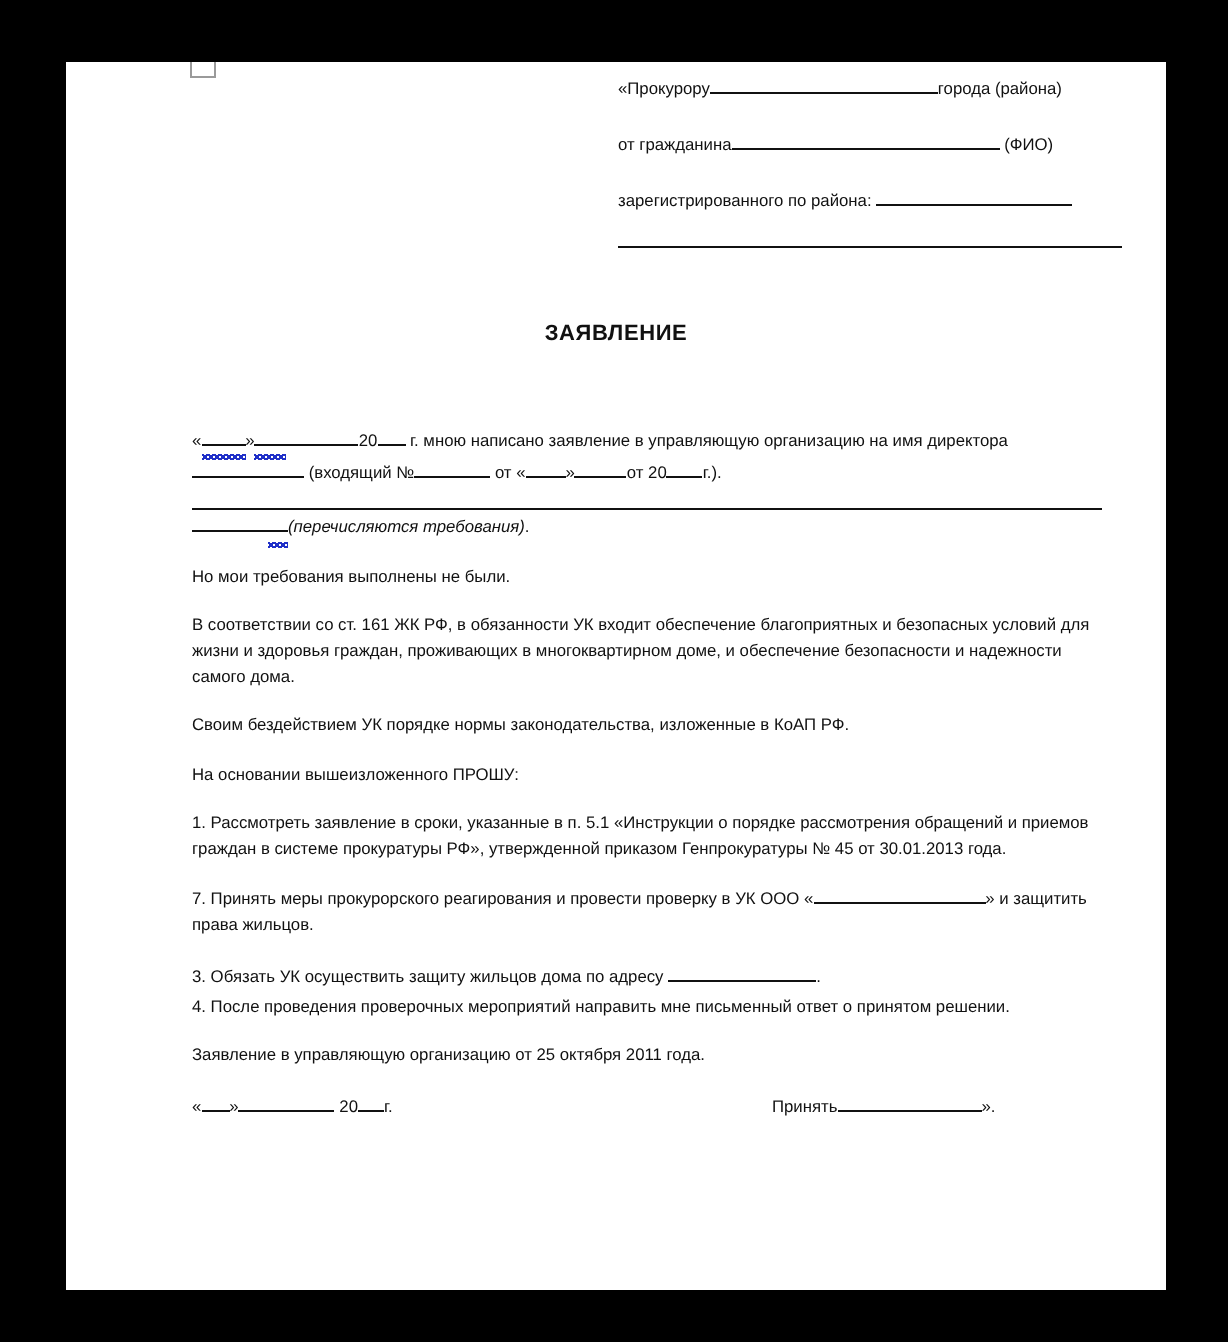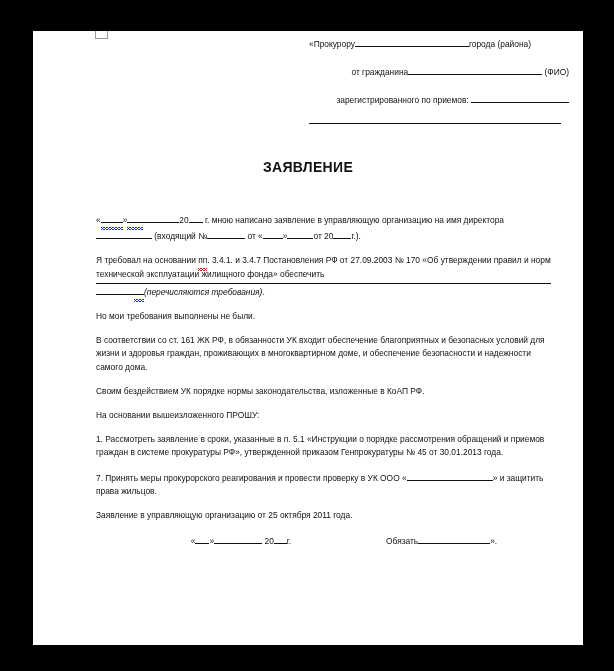--- a/index.html
+++ b/index.html
@@ -54,21 +54,21 @@
     position: absolute;
     left: 276px;
     top: 6px;
     width: 260px;
   }
   .header .hline {
     white-space: nowrap;
     margin-bottom: 14px;
     text-align: left;
   }
-  .header .hline.r { text-align: right; }
+  .header .hline.r { }
 
   .ul {
     display: inline-block;
     border-bottom: 1px solid #111111;
     vertical-align: baseline;
     height: 9px;
   }
   .ul-thick {
     display: block;
     border-bottom: 1.3px solid #111111;
@@ -76,21 +76,21 @@
   }
 
   
   .title {
     position: absolute;
     top: 130px;
     left: 0;
     width: 550px;
     text-align: center;
     font-weight: bold;
-    font-size: 14px;
+    font-size: 11px;
     letter-spacing: 0.3px;
   }
 
   
   .body {
     position: absolute;
     left: 63px;
     top: 182px;
     width: 455px;
   }
@@ -107,21 +107,20 @@
     height: 0;
     width: 100%;
     margin: 2px 0 1px 0;
   }
 
   .sig-row {
     display: flex;
     justify-content: flex-start;
     margin-top: 12px;
     white-space: nowrap;
-    text-align: center;
   }
   .sig-left { width: 290px; }
 
   
   .sq {
     display: inline-block;
     height: 3px;
     vertical-align: bottom;
     margin-bottom: -1px;
   }
@@ -160,69 +159,70 @@
 
       <div class="hline">
         <span>«Прокурору</span><span class="ul" style="width:114px;"></span><span>города (района)</span>
       </div>
 
       <div class="hline r">
         <span>от гражданина</span><span class="ul" style="width:134px;"></span> <span>(ФИО)</span>
       </div>
 
       <div class="hline r">
-        <span>зарегистрированного по приемов:</span> <span class="ul" style="width:98px;"></span>
+        <span>зарегистрированного по района:</span> <span class="ul" style="width:98px;"></span>
       </div>
 
       <div style="margin-top:4px;">
         <span class="ul-thick" style="width:252px;"></span>
       </div>
     </div>
 
     <div class="title">ЗАЯВЛЕНИЕ</div>
 
     <div class="body">
 
       <div class="para nogap">
         <span class="nw"><span>«</span><span class="sqwrap"><span class="ul" style="width:22px;"></span><span class="sqline sq sq-blue"></span></span><span>»</span><span class="sqwrap"><span class="ul" style="width:52px;"></span><span class="sqline sq sq-blue" style="width:16px;"></span></span><span>20</span><span class="ul" style="width:14px;"></span><span> г. мною написано заявление в управляющую организацию на имя директора</span></span>
       </div>
       <div class="para">
         <span class="nw"><span class="ul" style="width:56px;"></span> <span>(входящий №</span><span class="ul" style="width:38px;"></span> <span> от «</span><span class="ul" style="width:20px;"></span><span>»</span><span class="ul" style="width:26px;"></span><span>от 20</span><span class="ul" style="width:18px;"></span><span>г.).</span></span>
       </div>
 
-      <div class="para tight">
-        <span>Я требовал на основании </span><span class="sqwrap"><span>пп</span><span class="sqline sq sq-red"></span></span><span>. 3.4.1. и 3.4.7 Постановления РФ от 27.09.2003 № 170 «Об утверждении правил и норм технической эксплуатации жилищного фонда» обеспечить</span>
-      </div>
       <div class="rule-full"></div>
       <div class="para">
         <span class="sqwrap"><span class="ul" style="width:48px;"></span><span class="sqline sq sq-blue" style="left:auto;right:0;width:10px;"></span></span><span class="italic">(перечисляются требования)</span><span>.</span>
       </div>
 
       <div class="para">Но мои требования выполнены не были.</div>
 
       <div class="para">В соответствии со ст. 161 ЖК РФ, в обязанности УК входит обеспечение благоприятных и безопасных условий для жизни и здоровья граждан, проживающих в многоквартирном доме, и обеспечение безопасности и надежности самого дома.</div>
 
       <div class="para">Своим бездействием УК порядке нормы законодательства, изложенные в КоАП РФ.</div>
 
       <div class="para">На основании вышеизложенного ПРОШУ:</div>
 
       <div class="para">1. Рассмотреть заявление в сроки, указанные в п. 5.1 «Инструкции о порядке рассмотрения обращений и приемов граждан в системе прокуратуры РФ», утвержденной приказом Генпрокуратуры № 45 от 30.01.2013 года.</div>
 
       <div class="para">
         <span>7. Принять меры прокурорского реагирования и провести проверку в УК ООО «</span><span class="ul" style="width:86px;"></span><span>» и защитить права жильцов.</span>
       </div>
 
-
+      <div class="para nogap">
+        <span>3. Обязать УК осуществить защиту жильцов дома по адресу </span><span class="ul" style="width:74px;"></span><span>.</span>
+      </div>
+
+      <div class="para">4. После проведения проверочных мероприятий направить мне письменный ответ о принятом решении.</div>
 
       <div class="para">Заявление в управляющую организацию от 25 октября 2011 года.</div>
 
       <div class="sig-row">
         <div class="sig-left">
           <span>«</span><span class="ul" style="width:14px;"></span><span>»</span><span class="ul" style="width:48px;"></span> <span>20</span><span class="ul" style="width:13px;"></span><span>г.</span>
         </div>
         <div>
-          <span>Обязать</span><span class="ul" style="width:72px;"></span><span>».</span>
+          <span>Принять</span><span class="ul" style="width:72px;"></span><span>».</span>
         </div>
       </div>
 
     </div>
   </div>
 </div>
 
 </body></html>

